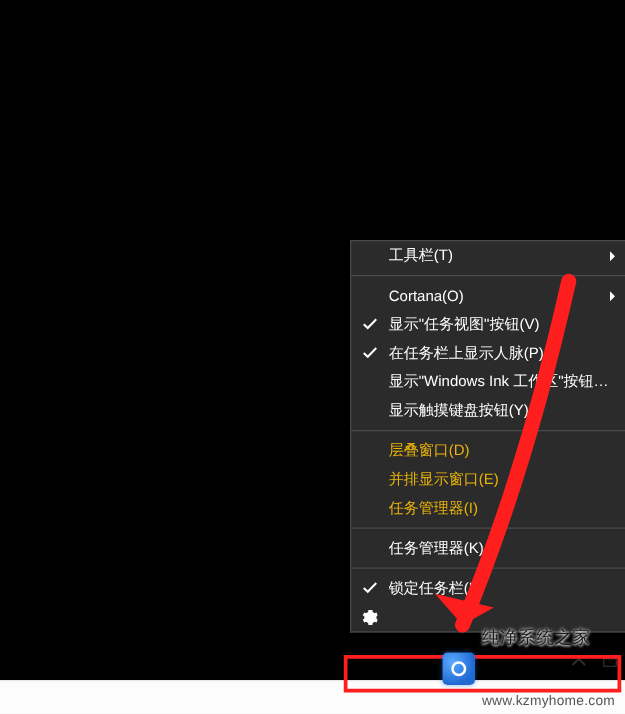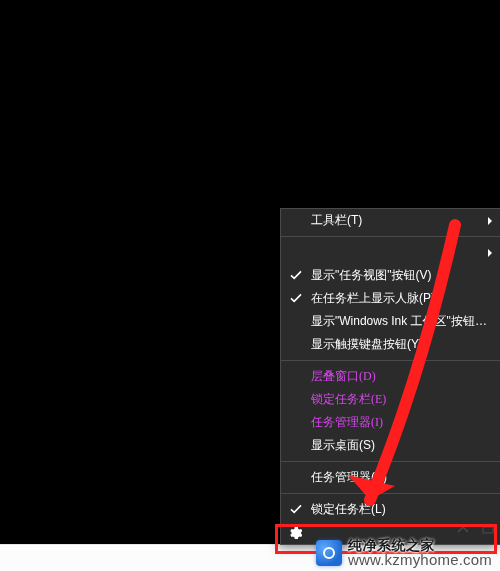--- a/index.html
+++ b/index.html
@@ -34,43 +34,42 @@
     bottom: 0;
     width: 500px;
     height: 26px;
     background: #fcfcfc;
     border-top: 1px solid #e6e6e6;
   }
 
   .context-menu {
     position: absolute;
     right: 0;
-    top: 208px;
+    top: 192px;
     width: 219px;
     background: #2b2b2b;
     color: #ffffff;
     font-size: 12px;
     box-shadow: -2px 2px 10px rgba(0,0,0,0.5);
     border: 1px solid #4a4a4a;
     border-right: none;
   }
   .menu-item {
     position: relative;
     display: flex;
     align-items: center;
     height: 23px;
     padding-left: 30px;
     padding-right: 10px;
     white-space: nowrap;
     cursor: default;
     color: #ffffff;
   }
   .menu-item.disabled {
-    color: #d946ef;
-    font-family: Liberation Serif, serif;
+    color: #eab308;
   }
   .menu-item .label {
     flex: 1;
     overflow: hidden;
     text-overflow: ellipsis;
   }
   .menu-sep {
     height: 1px;
     margin: 4px 0;
     background: #4a4a4a;
@@ -160,30 +159,31 @@
     border-radius: 50%;
     box-sizing: border-box;
   }
   .wm-text {
     display: flex;
     flex-direction: column;
     line-height: 1;
   }
   .wm-title {
     font-size: 14px;
-    font-weight: 700;
+    font-weight: 400;
     color: #1a1a1a;
     text-shadow: 0 1px 2px #fff, 0 0 3px #fff;
     letter-spacing: 0.5px;
   }
   .wm-url {
-    font-size: 15px;
+    font-size: 11px;
     color: #555;
     text-shadow: 0 0 3px #fff;
     letter-spacing: 0.2px;
+    margin-top: 40px;
   }
 
   .tray-icons {
     position: absolute;
     right: 4px;
     bottom: 34px;
     display: flex;
     gap: 12px;
     align-items: center;
     z-index: 10;
@@ -210,20 +210,21 @@
       <span class="submenu-arrow">
         <svg viewBox="0 0 8 8">
             <path d="M2 0 L6 4 L2 8 Z" fill="currentColor"></path>
           </svg>
       </span>
     </div>
 
     <div class="menu-sep"></div>
 
     <div class="menu-item">
+      <span class="label">Cortana(O)</span>
       <span class="submenu-arrow">
         <svg viewBox="0 0 8 8">
             <path d="M2 0 L6 4 L2 8 Z" fill="currentColor"></path>
           </svg>
       </span>
     </div>
 
     <div class="menu-item">
       <span class="check-icon">
         <svg viewBox="0 0 12 12">
@@ -250,30 +251,27 @@
       <span class="label">显示触摸键盘按钮(Y)</span>
     </div>
 
     <div class="menu-sep"></div>
 
     <div class="menu-item disabled">
       <span class="label">层叠窗口(D)</span>
     </div>
 
     <div class="menu-item disabled">
-      <span class="label">锁定任务栏(E)</span>
+      <span class="label">并排显示窗口(E)</span>
     </div>
 
     <div class="menu-item disabled">
       <span class="label">任务管理器(I)</span>
     </div>
 
-    <div class="menu-item">
-      <span class="label">显示桌面(S)</span>
-    </div>
 
     <div class="menu-sep"></div>
 
     <div class="menu-item">
       <span class="label">任务管理器(K)</span>
     </div>
 
     <div class="menu-sep"></div>
 
     <div class="menu-item">

